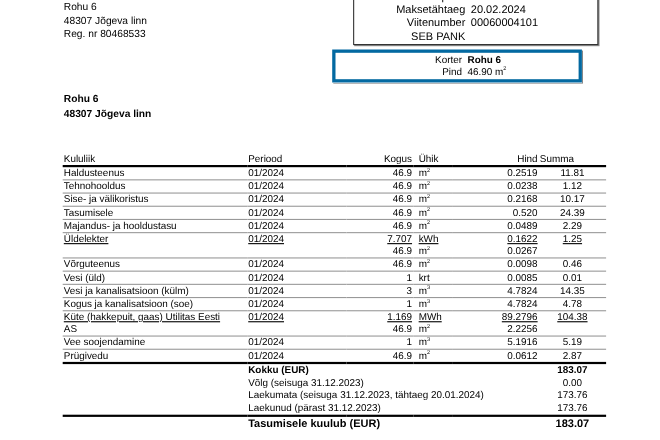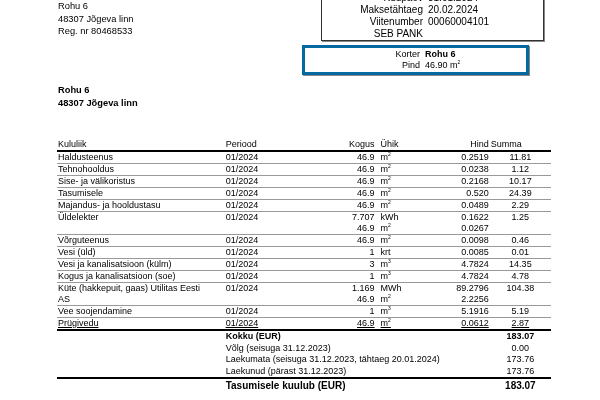--- a/index.html
+++ b/index.html
@@ -27,22 +27,22 @@
   .bold { font-weight:bold; }
   sup { font-size:5px; vertical-align:4px; line-height:0; }
 
   table.costs {
     position:absolute; left:57px; top:138px; width:494px;
     border-collapse:collapse; font-size:9px;
   }
   table.costs td, table.costs th { padding:0 1px; height:11px; line-height:11px; white-space:nowrap; font-weight:normal; }
   table.costs th { text-align:left; border-bottom:2px solid #000; height:12px; }
   table.costs tr.item td { border-bottom:1px solid #999; }
-  table.costs tr.item.nosep td { border-bottom:none; }
-  table.costs tr.lastitem td { border-bottom:2px solid #000;text-decoration:underline; }
+  table.costs tr.item.nosep td { border-bottom:none;text-decoration:underline; }
+  table.costs tr.lastitem td { border-bottom:2px solid #000; }
   .c-name { width:168px; }
   .c-per { width:90px; }
   .c-qty { width:60px; text-align:right !important; }
   .c-unit { width:30px; padding-left:5px !important; }
   .c-price { width:78px; text-align:right !important; }
   .c-sum { width:62px; text-align:center; }
   tr.sum-row td { height:11.5px; line-height:11.5px; border:none; }
   tr.sum-row.bold td { font-weight:bold; }
   tr.final td { border-top:2px solid #000; font-weight:bold; font-size:10px; height:13px; line-height:13px; }
 </style>

